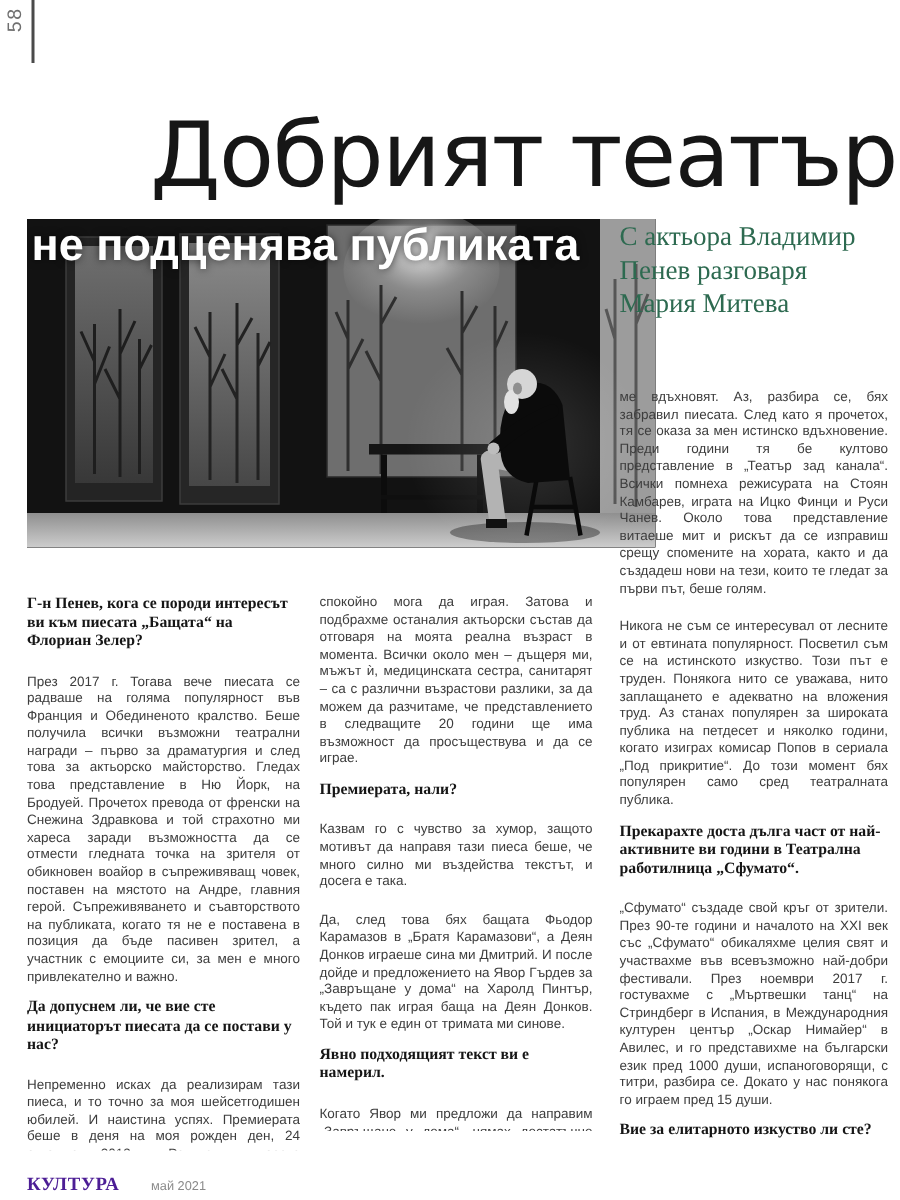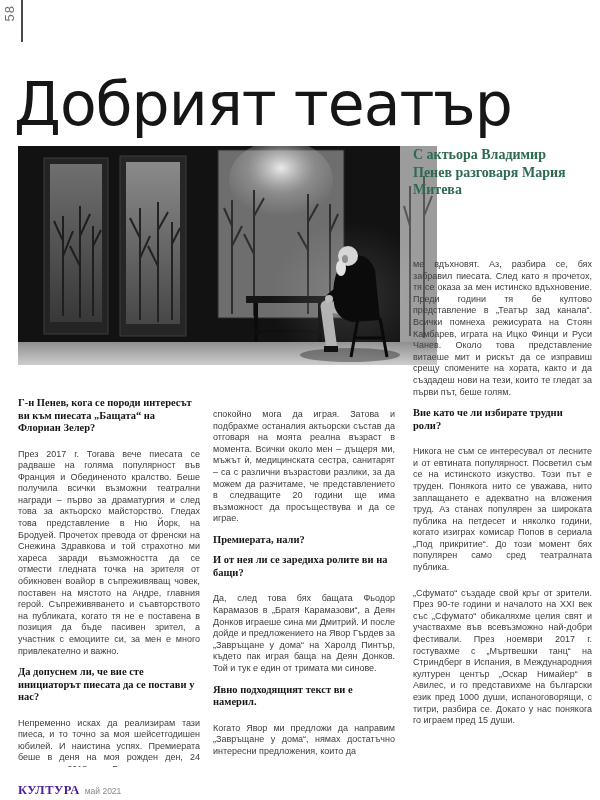--- a/index.html
+++ b/index.html
@@ -10,60 +10,60 @@
     font-family:"Liberation Sans", sans-serif; color:#3d3d3d;
   }
   .pagenum-rule { position:absolute; left:21px; top:0; width:2px; height:42px; background:#4a4a4a; }
   .pagenum {
     position:absolute; left:2px; top:5px; writing-mode:vertical-rl; transform:rotate(180deg);
     font-size:13px; color:#6f6f6f; letter-spacing:1px;
   }
   .title {
     position:absolute; left:14px; top:74px; width:584px;
     font-family:"DejaVu Sans", sans-serif; font-weight:400;
-    font-size:60px; line-height:1.0; color:#161616; letter-spacing:-1px; white-space:nowrap;
+    font-size:60px; line-height:1.0; color:#161616; letter-spacing:-1px; white-space:nowrap;text-align:right;
   }
   .photo {
     position:absolute; left:18px; top:146px; width:419px; height:219px;
     background:#101010; overflow:hidden;
   }
   .photo svg { display:block; }
   .overlay-subtitle {
     position:absolute; left:3px; top:1px; width:410px;
     font-weight:bold; font-size:30px; letter-spacing:0; color:#ffffff;
     text-shadow:0 0 6px rgba(0,0,0,.65);
   }
   .caption {
     position:absolute; left:18px; top:370px; width:419px;
     font-style:italic; font-size:8.5px; color:#5c5c5c;
   }
   .lead {
     position:absolute; left:413px; top:146px; width:172px;
-    font-family:"Liberation Serif", serif; font-weight:bold;
-    font-size:14px; line-height:1.25; color:#2d6a50;
+    font-family:"Liberation Serif", serif; font-weight:normal;
+    font-size:18px; line-height:1.25; color:#2d6a50;
   }
   .col {
     position:absolute; width:182px; overflow:hidden;
     font-size:9px; line-height:11.6px; text-align:justify;
   }
   #col-0 { left:18px;  top:395px; height:372px; }
-  #col-1 { left:213px; top:395px; height:372px; }
+  #col-1 { left:213px; top:382px; height:372px; }
   #col-2 { left:413px; top:245px; height:522px; width:179px; }
   .col p.para { margin:14px 0 9px 0; }
   .col p.question {
     margin:2px 0 8px 0;
     font-family:"Liberation Serif", serif; font-weight:bold;
     font-size:10.5px; line-height:12.5px; color:#161616; text-align:left;
   }
   .footer { position:absolute; left:18px; top:780px; white-space:nowrap; }
   .footer .mag {
     font-family:"Liberation Serif", serif; font-weight:bold;
     font-size:12.5px; letter-spacing:.5px; color:#4c1d95;
   }
-  .footer .issue { font-size:8.5px; color:#8a8a8a; margin-left:5px; }
+  .footer .issue { font-size:8.5px; color:#8a8a8a; margin-left:21px; }
 </style>
 </head>
 <body>
 
 <div id="page">
 
   <div class="pagenum-rule"></div>
   <div class="pagenum">58</div>
 
   <h1 class="title">Добрият театър</h1>
@@ -125,43 +125,45 @@
 
       <path d="M348 168 L308 160 L314 204" stroke="#b3b3b3" stroke-width="11" fill="none" stroke-linejoin="round"></path>
       <rect x="306" y="200" width="14" height="6" fill="#111111"></rect>
       <path d="M316 158 Q312 126 330 111 Q349 104 357 124 L362 174 L334 176 Q318 172 316 158 Z" fill="#0b0b0b"></path>
       <path d="M350 128 Q330 136 312 152" stroke="#0b0b0b" stroke-width="9" fill="none" stroke-linecap="round"></path>
       <circle cx="311" cy="153" r="4" fill="#bdbdbd"></circle>
       <circle cx="330" cy="110" r="10" fill="#d6d6d6"></circle>
       <ellipse cx="323" cy="122" rx="5" ry="8" fill="#e2e2e2"></ellipse>
       <ellipse cx="327" cy="113" rx="3" ry="4" fill="#8f8f8f"></ellipse>
     </svg>
+    <div class="overlay-subtitle">не подценява публиката</div>
   </div>
 
 
   <div class="lead">С актьора Владимир Пенев разговаря Мария Митева</div>
 
   <div class="col" id="col-0">
       <p class="question">Г-н Пенев, кога се породи интересът ви към пиесата „Бащата“ на Флориан Зелер?</p>
       <p class="para">През 2017 г. Тогава вече пиесата се радваше на голяма популярност във Франция и Обединеното кралство. Беше получила всички възможни театрални награди – първо за драматургия и след това за актьорско майсторство. Гледах това представление в Ню Йорк, на Бродуей. Прочетох превода от френски на Снежина Здравкова и той страхотно ми хареса заради възможността да се отмести гледната точка на зрителя от обикновен воайор в съпреживяващ човек, поставен на мястото на Андре, главния герой. Съпреживяването и съавторството на публиката, когато тя не е поставена в позиция да бъде пасивен зрител, а участник с емоциите си, за мен е много привлекателно и важно.</p>
       <p class="question">Да допуснем ли, че вие сте инициаторът пиесата да се постави у нас?</p>
       <p class="para">Непременно исках да реализирам тази пиеса, и то точно за моя шейсетгодишен юбилей. И наистина успях. Премиерата беше в деня на моя рожден ден, 24 октомври 2018 г. Ролята в пиесата „Бащата“ е за човек, който е на 80 години. Представях си, че бих имал 20-годишен път в тази пиеса, в който</p>
     </div>
   <div class="col" id="col-1">
       <p class="para">спокойно мога да играя. Затова и подбрахме останалия актьорски състав да отговаря на моята реална възраст в момента. Всички около мен – дъщеря ми, мъжът ѝ, медицинската сестра, санитарят – са с различни възрастови разлики, за да можем да разчитаме, че представлението в следващите 20 години ще има възможност да просъществува и да се играе.</p>
       <p class="question">Премиерата, нали?</p>
-      <p class="question">И от нея ли се заредиха ролите ви на бащи?</p>
+      <p class="para">Казвам го с чувство за хумор, защото мотивът да направя тази пиеса беше, че много силно ми въздейства текстът, и досега е така.</p>
       <p class="para">Да, след това бях бащата Фьодор Карамазов в „Братя Карамазови“, а Деян Донков играеше сина ми Дмитрий. И после дойде и предложението на Явор Гърдев за „Завръщане у дома“ на Харолд Пинтър, където пак играя баща на Деян Донков. Той и тук е един от тримата ми синове.</p>
       <p class="question">Явно подходящият текст ви е намерил.</p>
       <p class="para">Когато Явор ми предложи да направим „Завръщане у дома“, нямах достатъчно интересни предложения, които да</p>
     </div>
   <div class="col" id="col-2">
       <p class="para">ме вдъхновят. Аз, разбира се, бях забравил пиесата. След като я прочетох, тя се оказа за мен истинско вдъхновение. Преди години тя бе култово представление в „Театър зад канала“. Всички помнеха режисурата на Стоян Камбарев, играта на Ицко Финци и Руси Чанев. Около това представление витаеше мит и рискът да се изправиш срещу спомените на хората, както и да създадеш нови на тези, които те гледат за първи път, беше голям.</p>
-      <p class="question">Вие като че ли избирате трудни роли?</p>
       <p class="para">Никога не съм се интересувал от лесните и от евтината популярност. Посветил съм се на истинското изкуство. Този път е труден. Понякога нито се уважава, нито заплащането е адекватно на вложения труд. Аз станах популярен за широката публика на петдесет и няколко години, когато изиграх комисар Попов в сериала „Под прикритие“. До този момент бях популярен само сред театралната публика.</p>
+      <p class="question">Прекарахте доста дълга част от най-активните ви години в Театрална работилница „Сфумато“.</p>
       <p class="para">„Сфумато“ създаде свой кръг от зрители. През 90-те години и началото на XXI век със „Сфумато“ обикаляхме целия свят и участвахме във всевъзможно най-добри фестивали. През ноември 2017 г. гостувахме с „Мъртвешки танц“ на Стриндберг в Испания, в Международния културен център „Оскар Нимайер“ в Авилес, и го представихме на български език пред 1000 души, испаноговорящи, с титри, разбира се. Докато у нас понякога го играем пред 15 души.</p>
+      <p class="question">Вие за елитарното изкуство ли сте?</p>
     </div>
 
   <div class="footer">
     <span class="mag">КУЛТУРА</span><span class="issue">май 2021</span>
   </div>
 
 </div>
 
 </body></html>

